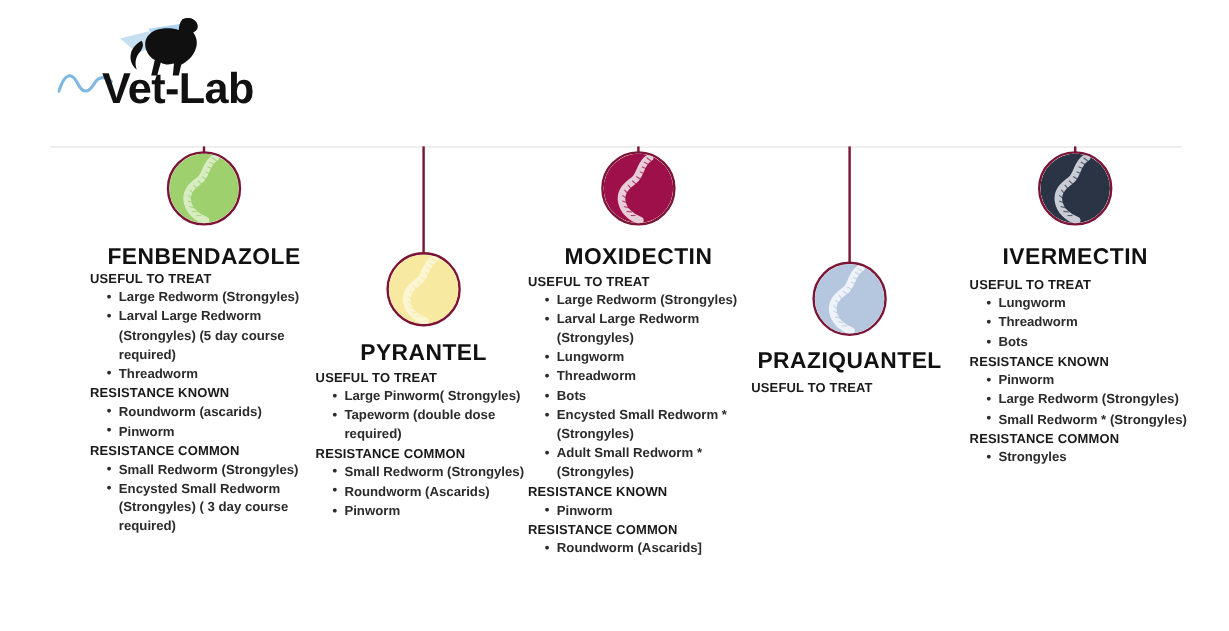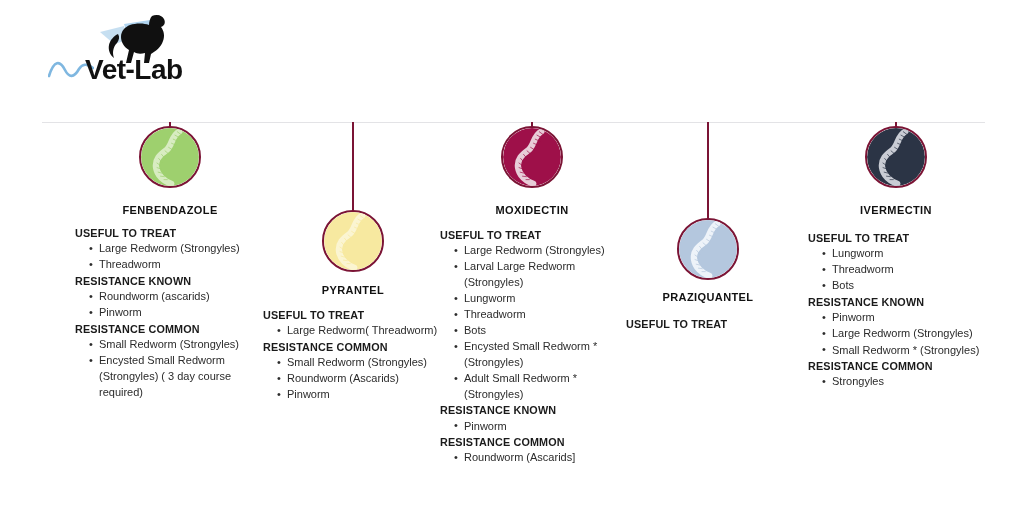--- a/index.html
+++ b/index.html
@@ -40,21 +40,21 @@
     position: absolute;
     left: 0px;
     top: 42px;
     width: 46px;
     height: 28px;
   }
   #logo .logo-text {
     position: absolute;
     left: 37px;
     top: 42px;
-    font-size: 28px;
+    font-size: 36px;
     font-weight: bold;
     letter-spacing: -0.5px;
     color: #111111;
     line-height: 1;
     white-space: nowrap;
   }
 
   
   #timeline-rule {
     position: absolute;
@@ -86,21 +86,21 @@
     box-sizing: border-box;
     overflow: hidden;
   }
   .badge svg { display: block; width: 100%; height: 100%; }
 
   .drug-title {
     position: absolute;
     left: 0;
     width: 100%;
     text-align: center;
-    font-size: 11px;
+    font-size: 19px;
     font-weight: bold;
     letter-spacing: 0.4px;
     color: #111111;
     white-space: nowrap;
   }
 
   .body-block {
     position: absolute;
     left: 0;
     width: 100%;
@@ -110,20 +110,21 @@
     font-weight: bold;
     letter-spacing: 0.15px;
     color: #1a1a1a;
     margin: 0 0 1px 0;
     line-height: 1.32;
   }
   ul.bullets {
     list-style: none;
     margin: 0 0 1px 0;
     padding: 0 0 0 14px;
+    font-weight: bold;
   }
   ul.bullets li {
     position: relative;
     font-size: 11px;
     line-height: 1.42;
     color: #2b2b2b;
     padding-left: 10px;
     margin: 0 0 0.5px 0;
   }
   ul.bullets li:before {
@@ -186,20 +187,21 @@
               <path d="M33 83 L41 84"></path>
               <path d="M39 89 L46 89"></path>
             </g>
           </svg>
         </div>
         <div class="drug-title" style="top: 82px;">FENBENDAZOLE</div>
         <div class="body-block" style="top: 104px; padding-left: 13px; box-sizing: border-box;">
           <div class="sect-head">USEFUL TO TREAT</div>
           <ul class="bullets">
             <li>Large Redworm (Strongyles)</li>
+            <li>Larval Large Redworm (Strongyles) (5 day course required)</li>
             <li>Threadworm</li>
           </ul>
           <div class="sect-head">RESISTANCE KNOWN</div>
           <ul class="bullets">
             <li>Roundworm (ascarids)</li>
             <li>Pinworm</li>
           </ul>
           <div class="sect-head">RESISTANCE COMMON</div>
           <ul class="bullets">
             <li>Small Redworm (Strongyles)</li>
@@ -227,21 +229,22 @@
               <path d="M29 76 L37 78"></path>
               <path d="M33 83 L41 84"></path>
               <path d="M39 89 L46 89"></path>
             </g>
           </svg>
         </div>
         <div class="drug-title" style="top: 162px;">PYRANTEL</div>
         <div class="body-block" style="top: 186px; padding-left: 13px; box-sizing: border-box;">
           <div class="sect-head">USEFUL TO TREAT</div>
           <ul class="bullets">
-            <li>Large Redworm( Threadworm)</li>
+            <li>Large Pinworm( Strongyles)</li>
+            <li>Tapeworm (double dose required)</li>
           </ul>
           <div class="sect-head">RESISTANCE COMMON</div>
           <ul class="bullets">
             <li>Small Redworm (Strongyles)</li>
             <li>Roundworm (Ascarids)</li>
             <li>Pinworm</li>
           </ul>
         </div>
       </div>
       <div class="column" style="left: 432px; top: 122px; width: 200px;">

